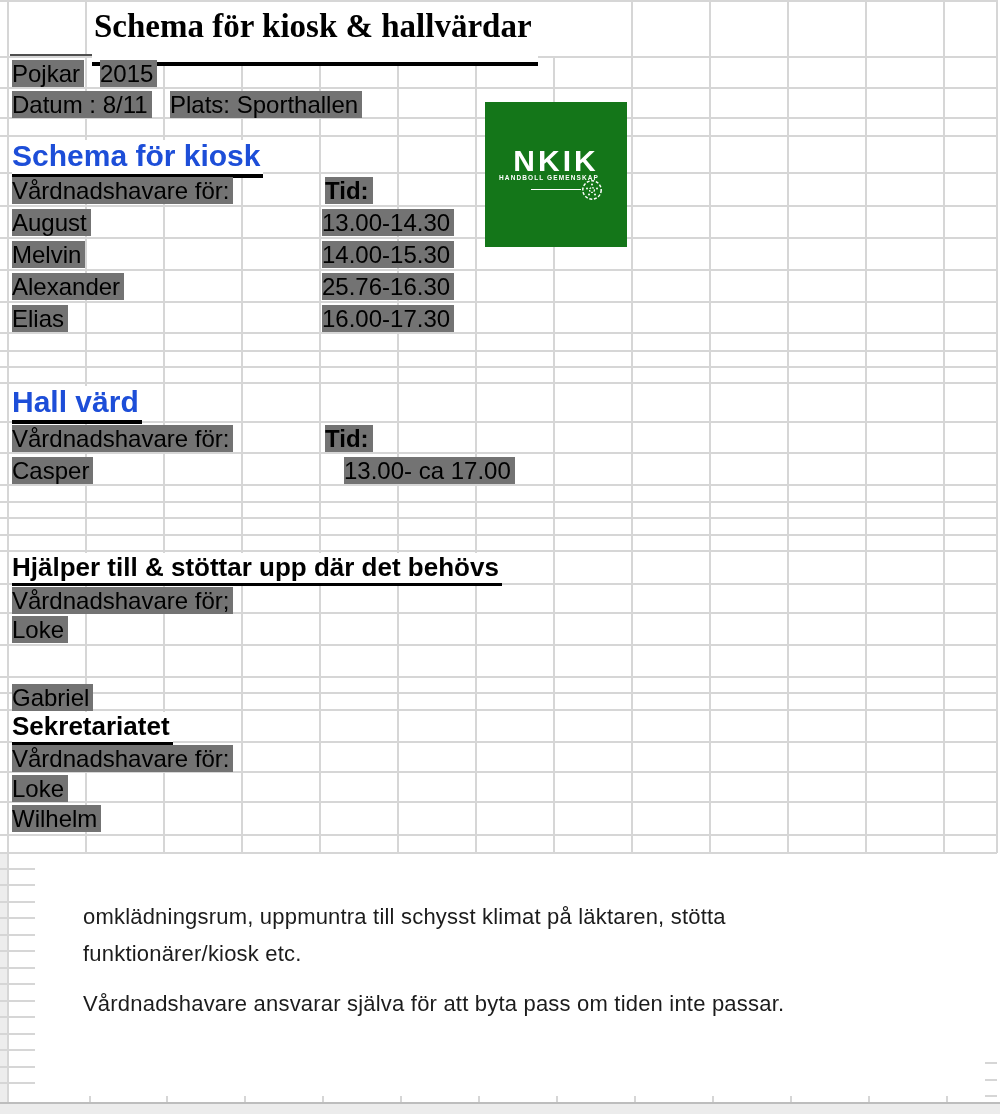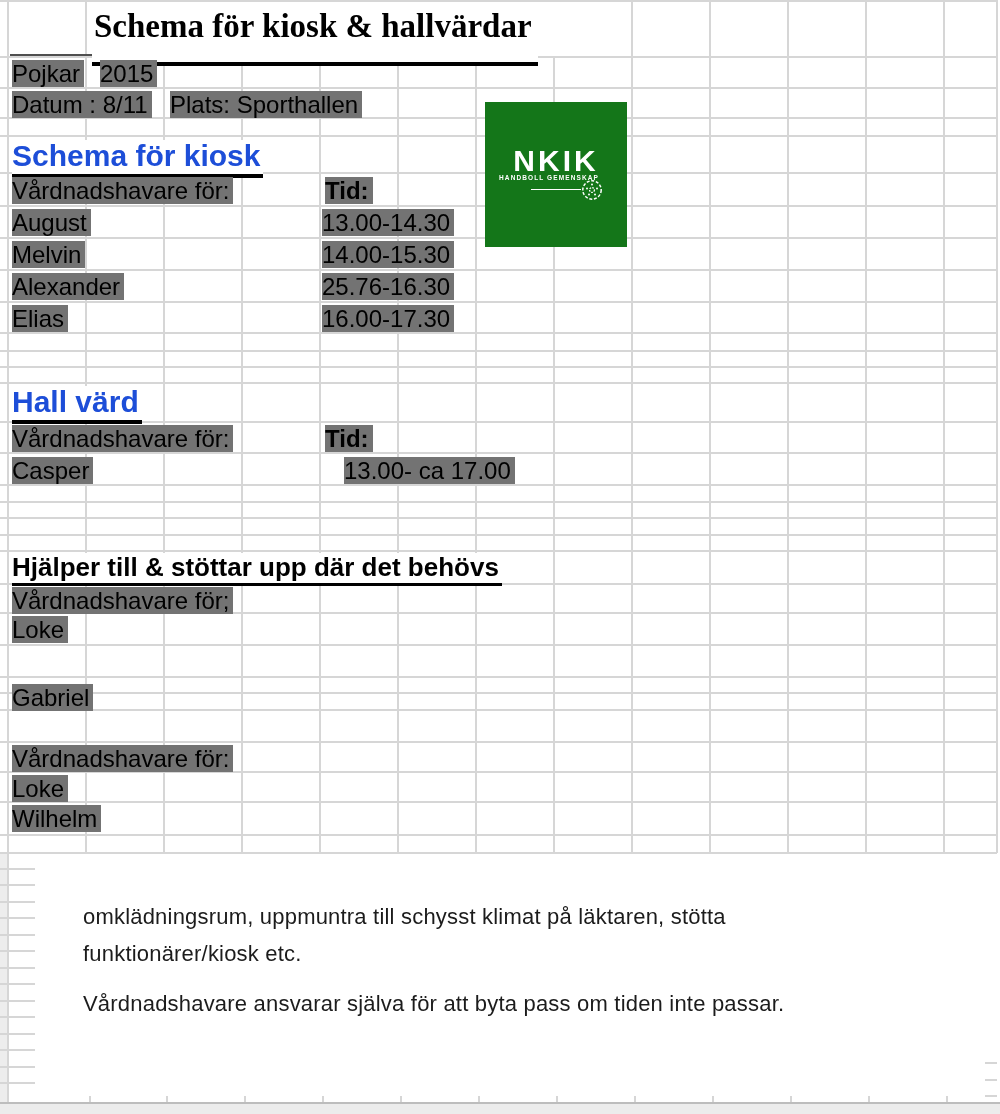--- a/index.html
+++ b/index.html
@@ -161,20 +161,21 @@
   <div class="cell" style="left:12px;top:425px;">Vårdnadshavare för:</div>
   <div class="cell bold" style="left:325px;top:425px;">Tid:</div>
   <div class="cell" style="left:12px;top:457px;">Casper</div>
   <div class="cell" style="left:322px;top:457px;margin-left:22px;">13.00- ca 17.00</div>
 
   <div class="h2" style="left:12px;top:553px;">Hjälper till &amp; stöttar upp där det behövs</div>
   <div class="cell" style="left:12px;top:587px;">Vårdnadshavare för;</div>
   <div class="cell" style="left:12px;top:616px;">Loke</div>
   <div class="cell" style="left:12px;top:648px;margin-top:36px;">Gabriel</div>
 
+  <div class="h2" style="left:12px;top:712px;">Sekretariatet</div>
   <div class="cell" style="left:12px;top:745px;">Vårdnadshavare för:</div>
   <div class="cell" style="left:12px;top:775px;">Loke</div>
   <div class="cell" style="left:12px;top:805px;">Wilhelm</div>
 
   <div class="footer-box"></div>
   <div class="footer-text">
     <div class="fl">omklädningsrum, uppmuntra till schysst klimat på läktaren, stötta</div>
     <div class="fl">funktionärer/kiosk etc.</div>
     <div class="fp2">Vårdnadshavare ansvarar själva för att byta pass om tiden inte passar.</div>
   </div>

